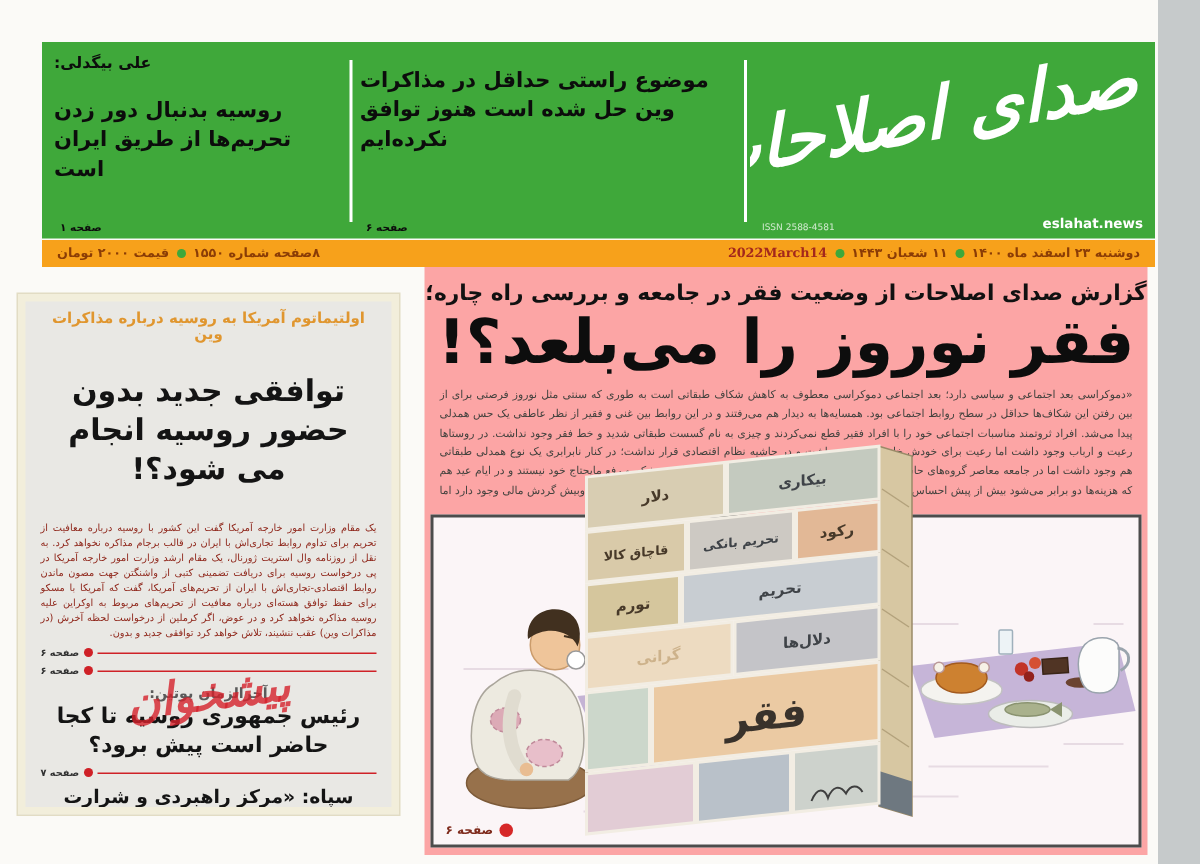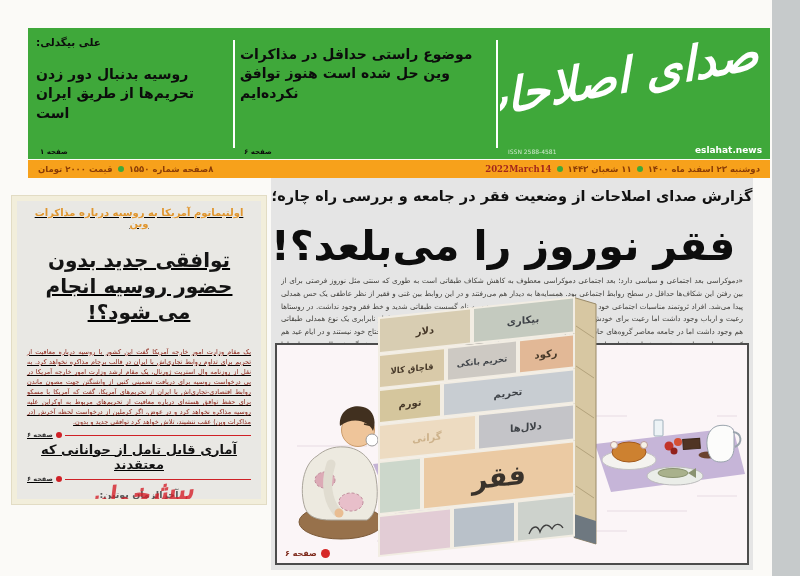--- a/index.html
+++ b/index.html
@@ -43,23 +43,23 @@
     font-size:8.5px; font-weight:bold;
     display:flex; align-items:center; justify-content:space-between;
     padding:0 10px;
   }
   .date-right, .date-left { display:flex; align-items:center; gap:5px; }
   .gdot { width:6px; height:6px; border-radius:50%; background:#3fa83a; display:inline-block; }
   .greg { color:#a3271c; direction:ltr; font-family:"DejaVu Serif", serif; }
 
   
   .side-panel {
-    position:absolute; left:12px; top:196px; width:254px; height:308px;
+    position:absolute; left:12px; top:196px; width:254px; height:347px;
     background:#e9e8e4; border:5px solid #f2eedb; outline:1px solid #e2dcc4;
-    padding:6px 10px 2px; overflow:hidden; text-align:center;text-decoration:underline;
+    padding:6px 10px 2px; overflow:hidden; text-align:center;
   }
   .sp-kicker1 { color:#e0962f; font-size:10px; font-weight:bold; }
   .sp-title1 { color:#141414; font-size:20px; font-weight:bold; line-height:1.3; margin-top:18px; }
   .sp-body { color:#8e2418; font-size:6.5px; line-height:1.55; text-align:justify; margin-top:22px; }
   .pmark { direction:ltr; display:flex; align-items:center; gap:3px; margin:3px 0 2px; height:9px; }
   .pmark-label { font-size:6.5px; font-weight:bold; color:#303030; white-space:nowrap; }
   .pmark-dot { width:6px; height:6px; border-radius:50%; background:#cf2127; flex:none; }
   .pmark-line { flex:1; height:1px; background:#cf2127; }
   .sp-title2a { color:#141414; font-size:13px; font-weight:bold; margin-top:2px; }
   .sp-title2b { color:#cf2127; font-size:15px; font-weight:bold; margin-top:1px; }
@@ -68,23 +68,23 @@
   .sp-title3 { color:#141414; font-size:14.5px; font-weight:bold; line-height:1.35; margin-top:1px; }
   .watermark {
     position:absolute; left:50%; top:-12px; transform:translateX(-50%) rotate(-7deg);
     color:rgba(213,32,42,.8); font-size:30px; font-weight:bold;
     font-family:"DejaVu Serif", serif; font-style:italic; pointer-events:none; white-space:nowrap;
   }
   .pishkhan-url { color:#d5202a; font-size:11px; font-weight:bold; margin-top:-1px; direction:ltr; }
   .sp-title4 { color:#141414; font-size:12.5px; font-weight:bold; line-height:1.45; margin-top:2px; }
 
   
-  .main-area { position:absolute; left:271px; top:178px; width:482px; height:392px; background:#e5e5e5; }
+  .main-area { position:absolute; left:283px; top:178px; width:482px; height:392px; background:#fca5a5; }
   .ma-kicker { text-align:center; font-size:14.5px; font-weight:bold; color:#111; margin-top:10px; }
-  .ma-headline { text-align:left; font-size:41px; font-weight:bold; color:#0d0d0d; margin-top:18px; letter-spacing:-1px; }
+  .ma-headline { text-align:center; font-size:41px; font-weight:bold; color:#0d0d0d; margin-top:0; letter-spacing:-1px; }
   .ma-body {
     margin:5px 10px 0; font-size:7.2px; line-height:1.78; text-align:justify;
     color:#43423e; height:78px; overflow:hidden;
   }
   .cartoon-box {
     position:absolute; left:4px; top:165px; width:474px; height:222px;
     background:#fbf5f7; border:2px solid #4c4c4c;
   }
   .cartoon-svg { position:absolute; left:0; top:-49px; width:470px; height:267px; overflow:visible; }
   .cartoon-page { position:absolute; left:8px; bottom:5px; direction:ltr; display:flex; align-items:center; gap:4px; }
@@ -147,21 +147,20 @@
     <div class="sp-title1">توافقی جدید بدون حضور روسیه انجام می شود؟!</div>
     <div class="sp-body">یک مقام وزارت امور خارجه آمریکا گفت این کشور با روسیه درباره معافیت از تحریم برای تداوم روابط تجاری‌اش با ایران در قالب برجام مذاکره نخواهد کرد. به نقل از روزنامه وال استریت ژورنال، یک مقام ارشد وزارت امور خارجه آمریکا در پی درخواست روسیه برای دریافت تضمینی کتبی از واشنگتن جهت مصون ماندن روابط اقتصادی-تجاری‌اش با ایران از تحریم‌های آمریکا، گفت که آمریکا با مسکو برای حفظ توافق هسته‌ای درباره معافیت از تحریم‌های مربوط به اوکراین علیه روسیه مذاکره نخواهد کرد و در عوض، اگر کرملین از درخواست لحظه آخرش (در مذاکرات وین) عقب ننشیند، تلاش خواهد کرد توافقی جدید و بدون.</div>
   </div>
   <div class="pmark">
     <span class="pmark-label">صفحه ۶</span>
     <span class="pmark-dot"></span>
     <span class="pmark-line"></span>
   </div>
 
   <div>
-    <div class="sp-title2a">آماری قابل تامل از جوانانی که معتقدند</div>
   </div>
   <div class="pmark">
     <span class="pmark-label">صفحه ۶</span>
     <span class="pmark-dot"></span>
     <span class="pmark-line"></span>
   </div>
 
   <div class="sp-art3">
     <div class="sp-kicker3">آخرالزمان پوتین:</div>
     <div class="sp-title3">رئیس جمهوری روسیه تا کجا حاضر است پیش برود؟</div>

